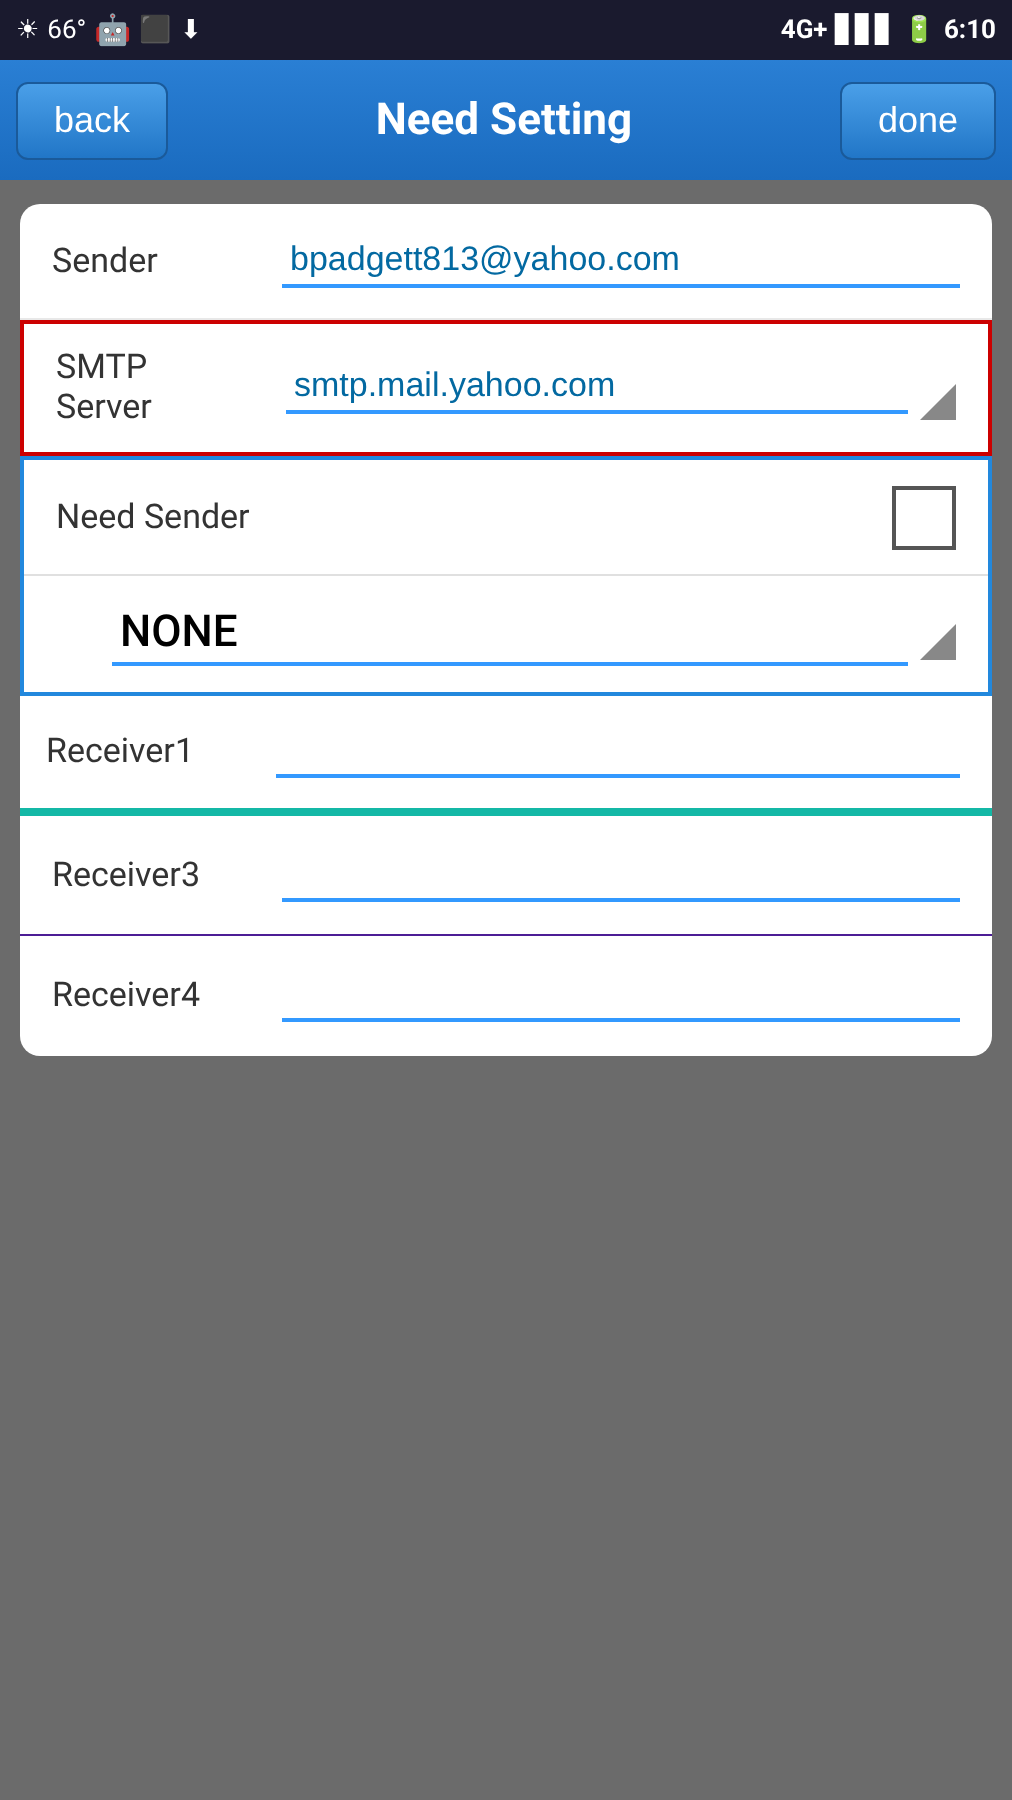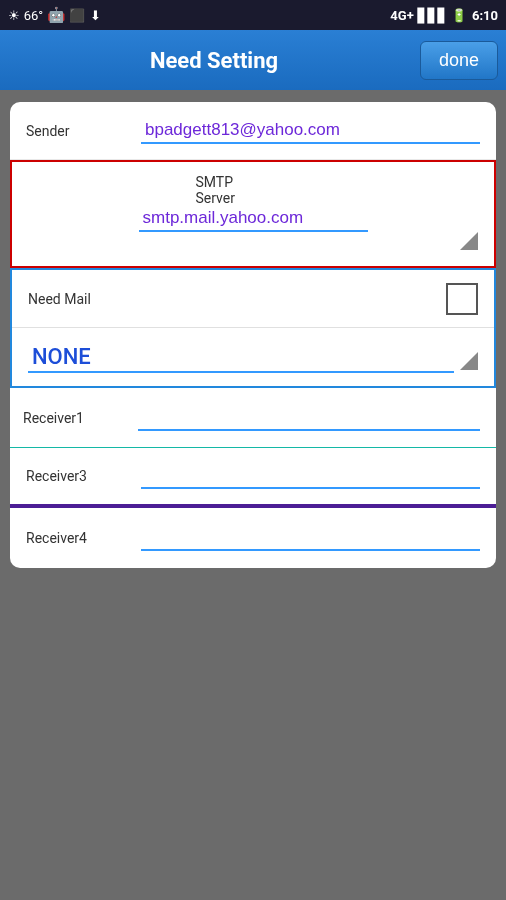--- a/index.html
+++ b/index.html
@@ -83,29 +83,29 @@
     .form-row {
       display: flex;
       align-items: center;
       padding: 12px 16px;
       border-bottom: 1px solid #e8e8e8;
       min-height: 58px;
     }
 
     .form-label {
       color: #333;
-      font-size: 14px;
+      font-size: 17px;
       font-weight: 400;
       width: 115px;
       flex-shrink: 0;
     }
 
     .form-value {
       flex: 1;
-      color: #6d28d9;
+      color: #0369a1;
       font-size: 17px;
       border: none;
       border-bottom: 2px solid #3399ff;
       outline: none;
       padding: 2px 4px;
       background: transparent;
     }
 
     .form-value-text {
       flex: 1;
@@ -156,63 +156,64 @@
   </div>
   <div class="status-right">
     <span>4G+</span>
     <span>▋▋▋</span>
     <span>🔋</span>
     <span>6:10</span>
   </div>
 </div>
 
 <div class="toolbar">
+  <button class="toolbar-btn">back</button>
   <span class="toolbar-title">Need Setting</span>
   <button class="toolbar-btn">done</button>
 </div>
 
 <div class="content-card">
 
   <div class="form-row">
     <span class="form-label">Sender</span>
     <input class="form-value" type="text" value="bpadgett813@yahoo.com" style="">
   </div>
 
   <div style="border: 2.5px solid #cc0000; margin: 0;">
-    <div class="form-row" style="border-bottom: none; min-height: 64px; flex-direction: column;">
+    <div class="form-row" style="border-bottom: none; min-height: 64px;">
       <span class="form-label" style="white-space: pre-line;">SMTP
 Server</span>
       <input class="form-value" type="text" value="smtp.mail.yahoo.com" style="">
       <div class="dropdown-arrow"></div>
     </div>
   </div>
 
   <div style="border: 2.5px solid #2288dd; margin: 0;">
 
 
     <div class="form-row" style="border-bottom: 1px solid #e0e0e0;">
-      <span class="form-label">Need Mail</span>
+      <span class="form-label">Need Sender</span>
       <div style="flex:1;"></div>
       <div class="checkbox"></div>
     </div>
 
     <div class="form-row" style="border-bottom: none;">
-      <span class="form-value-text" style="font-size:22px; font-weight:500; color:#1d4ed8;">NONE</span>
+      <span class="form-value-text" style="font-size:22px; font-weight:500; color:#000000;margin-left:28px;">NONE</span>
       <div class="dropdown-arrow"></div>
     </div>
 
   </div>
 
-  <div class="form-row receiver" style="border-bottom: 1px solid #14b8a6; padding-left: 13px;">
+  <div class="form-row receiver" style="border-bottom: 4px solid #14b8a6; padding-left: 13px;">
     <span class="form-label">Receiver1</span>
     <input class="form-value" type="text" style="">
   </div>
 
 
-  <div class="form-row receiver" style="border-bottom: 4px solid #4c1d95;">
+  <div class="form-row receiver" style="border-bottom: 1px solid #4c1d95;">
     <span class="form-label">Receiver3</span>
     <input class="form-value" type="text" style="">
   </div>
 
   <div class="form-row receiver" style="border-bottom: none;">
     <span class="form-label">Receiver4</span>
     <input class="form-value" type="text" style="">
   </div>
 
 </div>

